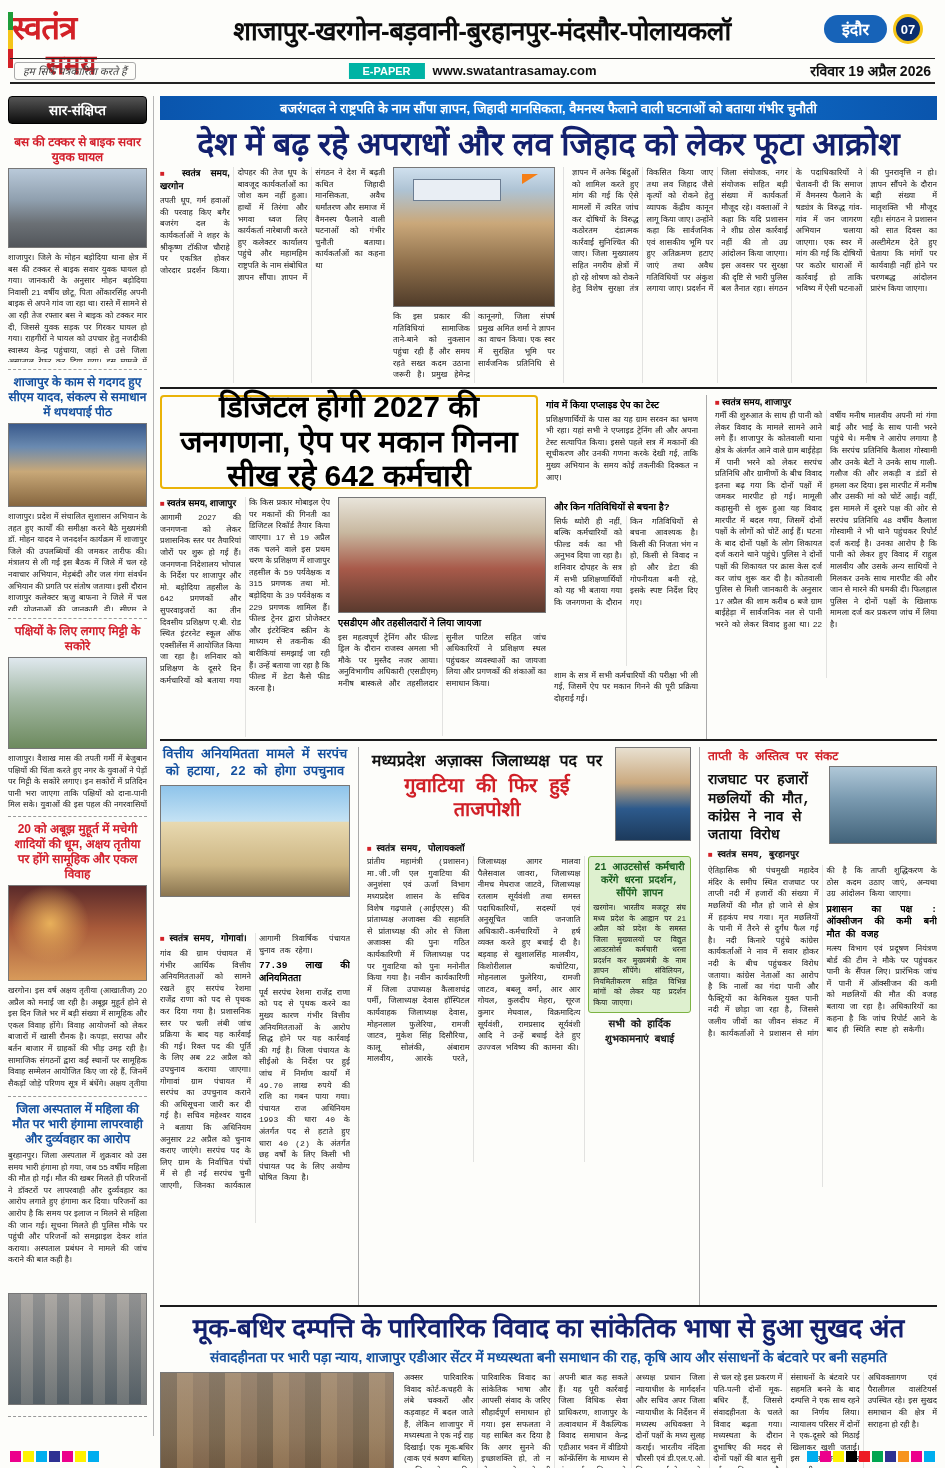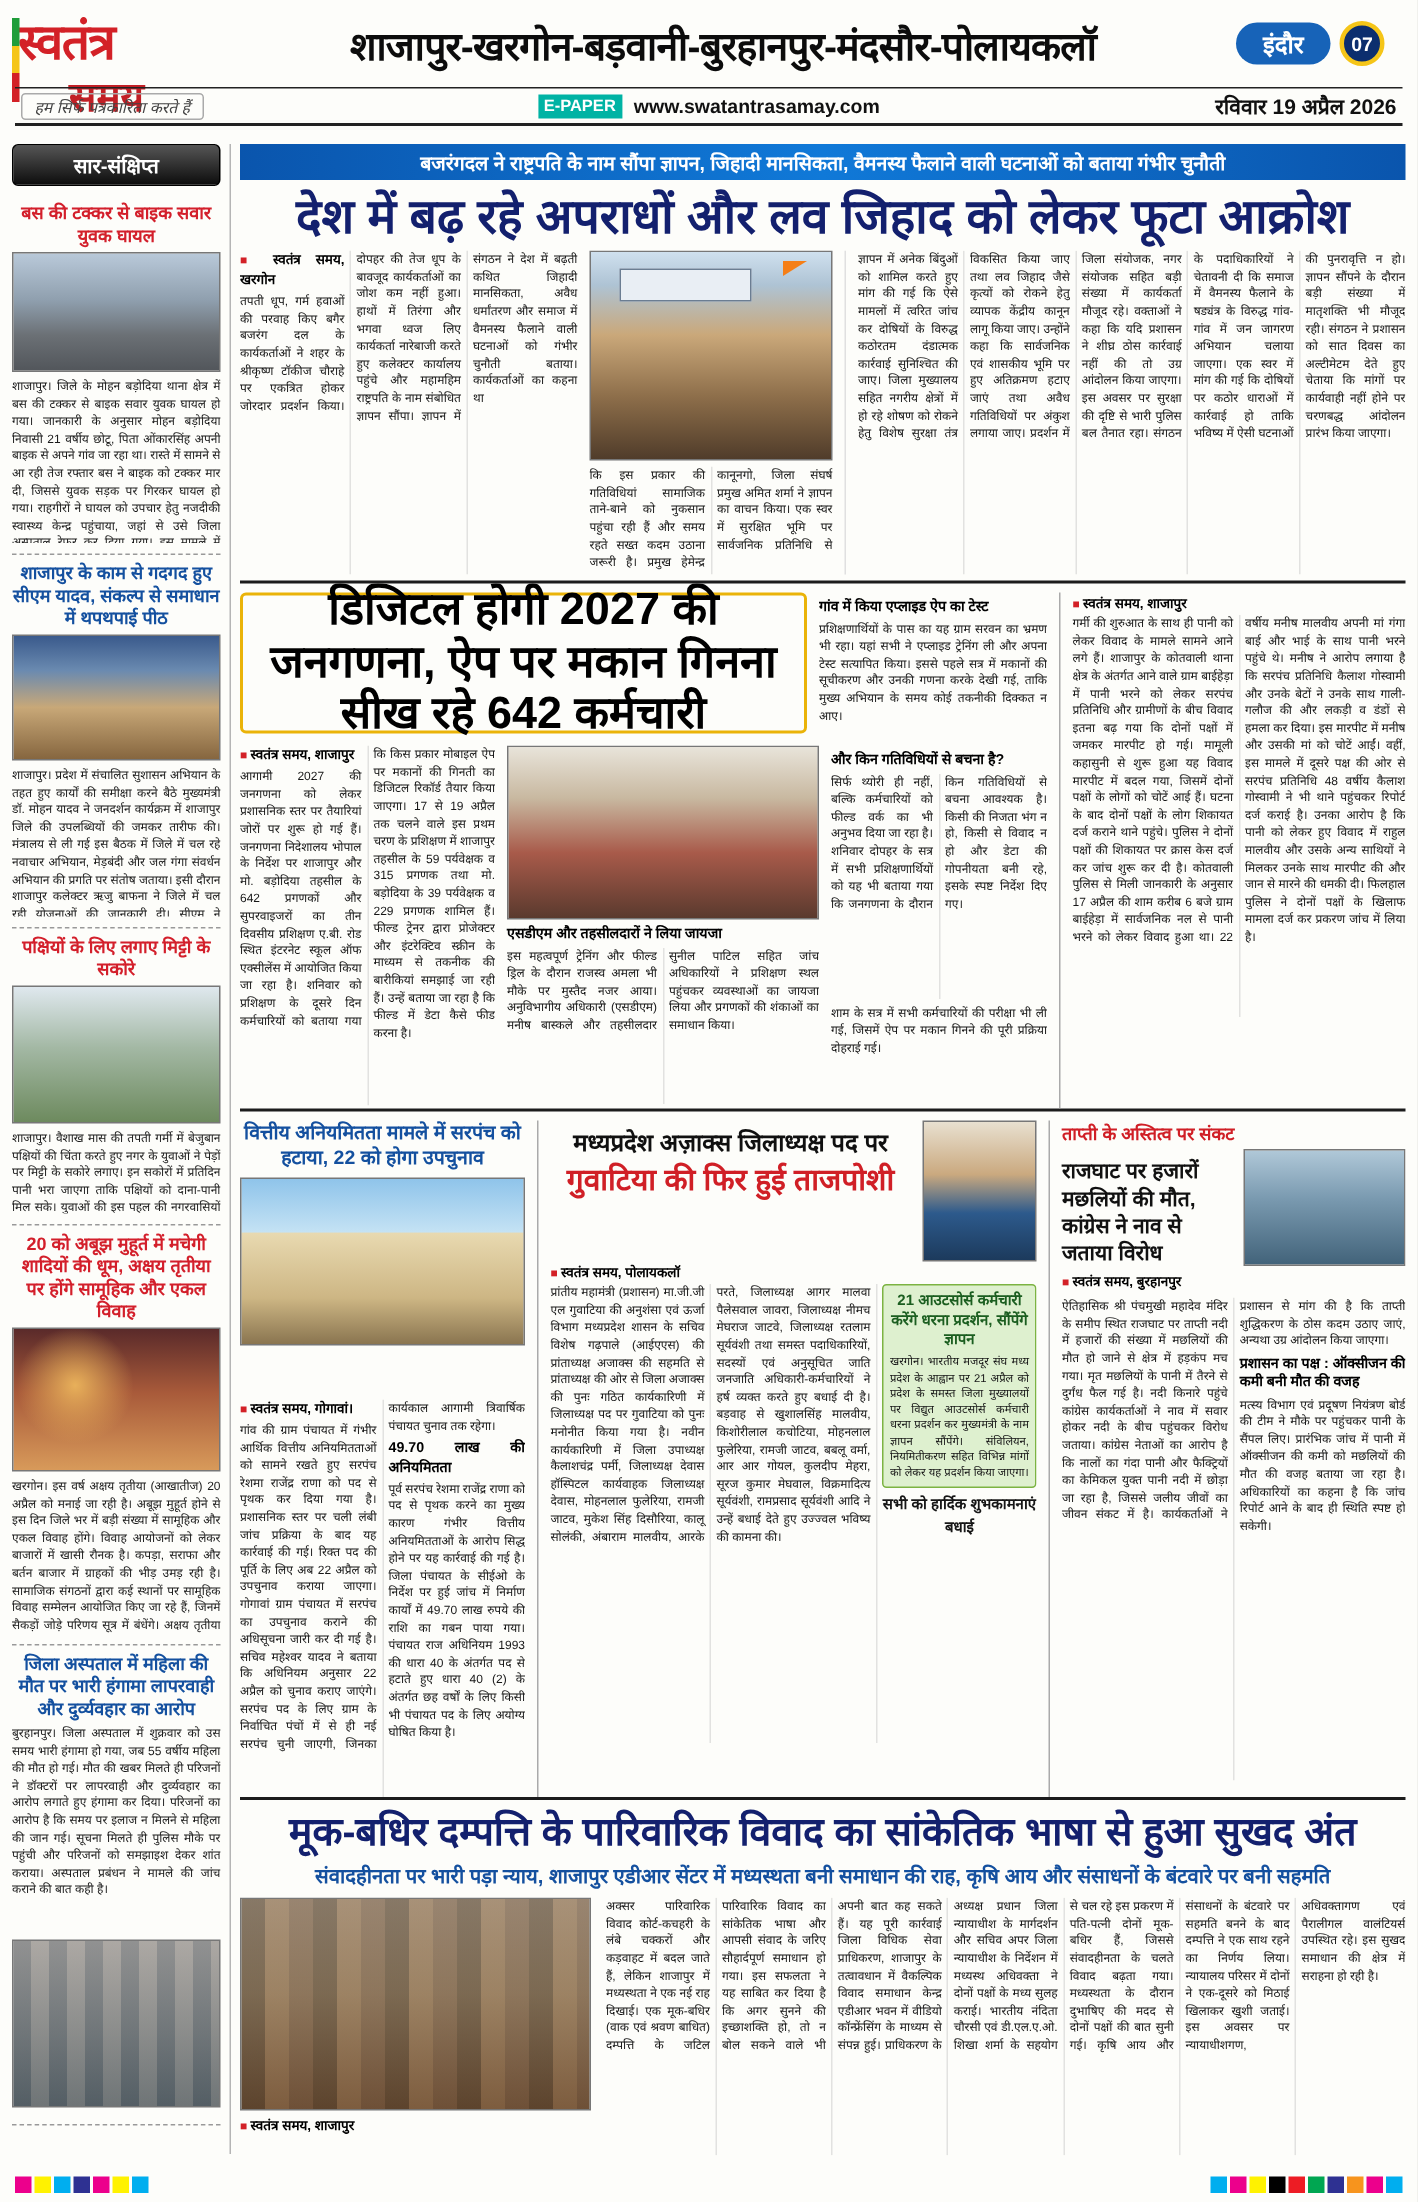--- a/index.html
+++ b/index.html
@@ -22,21 +22,21 @@
   .page-circle { width:30px; height:30px; border-radius:50%; background:#0c2e6e; color:#fff;
                  display:flex; align-items:center; justify-content:center; font-weight:800;
                  font-size:13px; border:3px solid #f5c518; }
   .subbar { position:absolute; left:10px; right:10px; top:58px; height:26px;
             border-top:1.5px solid #222; border-bottom:2.5px solid #222;
             display:flex; align-items:center; padding:0 4px; }
   .tagline { font-size:10.5px; font-style:italic; color:#444; border:1px solid #aaa;
              border-radius:3px; padding:1px 8px; }
   .epaper-wrap { position:absolute; left:50%; transform:translateX(-50%);
                  display:flex; align-items:center; gap:8px; }
-  .epaper { background:#00b3a4; color:#fff; font-weight:800; font-size:11px; padding:2px 4px; }
+  .epaper { background:#00b3a4; color:#fff; font-weight:800; font-size:11px; padding:2px 14px; }
   .website { font-size:13px; font-weight:800; color:#111; }
   .mast-date { margin-left:auto; font-size:14px; font-weight:800; }
 
   
   .sidebar { position:absolute; left:8px; top:96px; width:146px; height:1340px;
              padding-right:6px; border-right:1px solid #b5b5b5; overflow:hidden; }
   .sidebar-header { background:linear-gradient(#555,#0d0d0d); color:#fff; text-align:center;
                     font-weight:800; font-size:13.5px; padding:4px 0; border-radius:4px;
                     border:1px solid #000; margin-bottom:6px; }
   .sb-item { padding:5px 0 7px; border-bottom:1px dashed #999; }
@@ -88,21 +88,21 @@
                line-height:1.15; padding:4px; }
   .s2-topright { flex:1; overflow:hidden; }
   .s2-body-row { display:flex; gap:8px; height:240px; margin-top:8px; overflow:hidden; }
   .s2-colL { width:170px; } .s2-colM { width:208px; } .s2-colR { flex:1; }
   .s2-photo { width:100%; height:116px; margin-bottom:4px;
               background:linear-gradient(180deg,#e8e4da 0%,#c8b8a0 30%,#a85a4a 62%,#5a3a2e 100%); }
   .water-hl { font-size:15px; font-weight:800; line-height:1.3; margin-bottom:4px; }
   .water-body { height:268px; }
 
   
-  .row3 { display:flex; gap:8px; height:459px; overflow:hidden; padding-top:6px; border-bottom:2px solid #1c1c1c; }
+  .row3 { display:flex; gap:8px; height:566px; overflow:hidden; padding-top:6px; border-bottom:2px solid #1c1c1c;font-family:Liberation Mono, monospace; }
   .r3-a { width:190px; }
   .r3-b { width:342px; border-left:1px solid #aaa; border-right:1px solid #aaa; padding:0 8px; }
   .r3-c { flex:1; }
   .sarpanch-hl { color:#14509f; font-weight:800; font-size:13px; text-align:center; line-height:1.3; margin-bottom:4px; }
   .sarpanch-photo { width:100%; height:112px; margin-bottom:4px;
                     background:linear-gradient(180deg,#8fc4ea 0%,#c4e2f4 32%,#e8d9b0 33%,#cdb684 72%,#8a7550 100%); }
   .sarpanch-body { height:290px;margin-top:36px; }
   .ajaks-head { display:flex; gap:8px; align-items:flex-start; }
   .ajaks-hl-wrap { flex:1; text-align:center; padding-top:6px; }
   .ajaks-hl1 { font-size:16px; font-weight:800; color:#101010; line-height:1.2; }
@@ -260,21 +260,21 @@
       </div>
     </div>
 
     <div class="row3">
       <div class="r3-a">
         <div class="sarpanch-hl">वित्तीय अनियमितता मामले में सरपंच को हटाया, 22 को होगा उपचुनाव</div>
         <div class="sarpanch-photo photo"></div>
         <div class="body-txt cols2 sarpanch-body">
           <span class="byline">स्वतंत्र समय, गोगावां।</span>
           <span>गांव की ग्राम पंचायत में गंभीर आर्थिक वित्तीय अनियमितताओं को सामने रखते हुए सरपंच रेशमा राजेंद्र राणा को पद से पृथक कर दिया गया है। प्रशासनिक स्तर पर चली लंबी जांच प्रक्रिया के बाद यह कार्रवाई की गई। रिक्त पद की पूर्ति के लिए अब 22 अप्रैल को उपचुनाव कराया जाएगा। गोगावां ग्राम पंचायत में सरपंच का उपचुनाव कराने की अधिसूचना जारी कर दी गई है। सचिव महेश्वर यादव ने बताया कि अधिनियम अनुसार 22 अप्रैल को चुनाव कराए जाएंगे। सरपंच पद के लिए ग्राम के निर्वाचित पंचों में से ही नई सरपंच चुनी जाएगी, जिनका कार्यकाल आगामी त्रिवार्षिक पंचायत चुनाव तक रहेगा।</span>
-          <div class="subhead">49.70 लाख की अनियमितता</div>
+          <div class="subhead">77.39 लाख की अनियमितता</div>
           <span>पूर्व सरपंच रेशमा राजेंद्र राणा को पद से पृथक करने का मुख्य कारण गंभीर वित्तीय अनियमितताओं के आरोप सिद्ध होने पर यह कार्रवाई की गई है। जिला पंचायत के सीईओ के निर्देश पर हुई जांच में निर्माण कार्यों में 49.70 लाख रुपये की राशि का गबन पाया गया। पंचायत राज अधिनियम 1993 की धारा 40 के अंतर्गत पद से हटाते हुए धारा 40 (2) के अंतर्गत छह वर्षों के लिए किसी भी पंचायत पद के लिए अयोग्य घोषित किया है।</span>
         </div>
       </div>
 
       <div class="r3-b">
         <div class="ajaks-head">
           <div class="ajaks-hl-wrap">
             <div class="ajaks-hl1">मध्यप्रदेश अज़ाक्स जिलाध्यक्ष पद पर</div>
             <div class="ajaks-hl2">गुवाटिया की फिर हुई ताजपोशी</div>
           </div>

